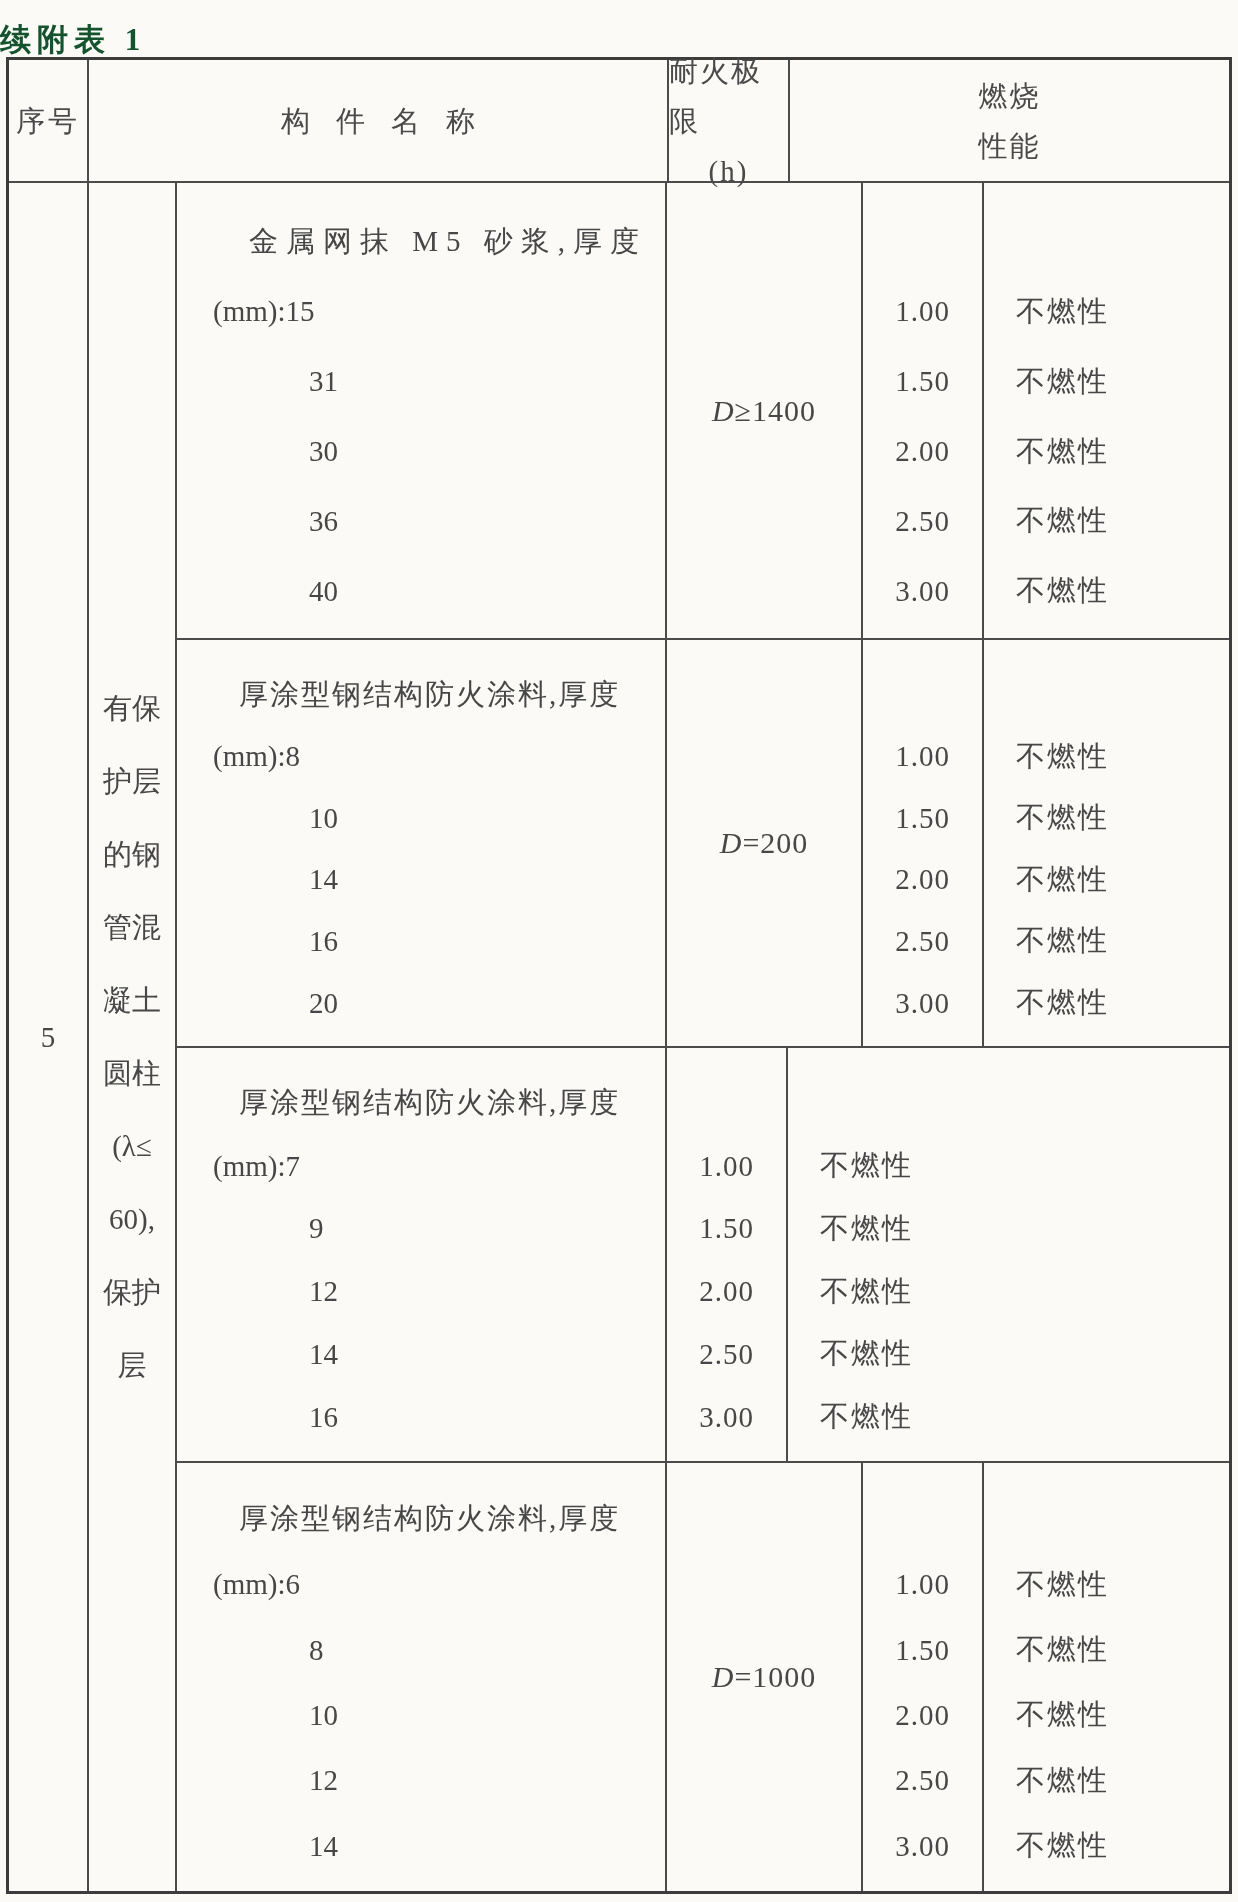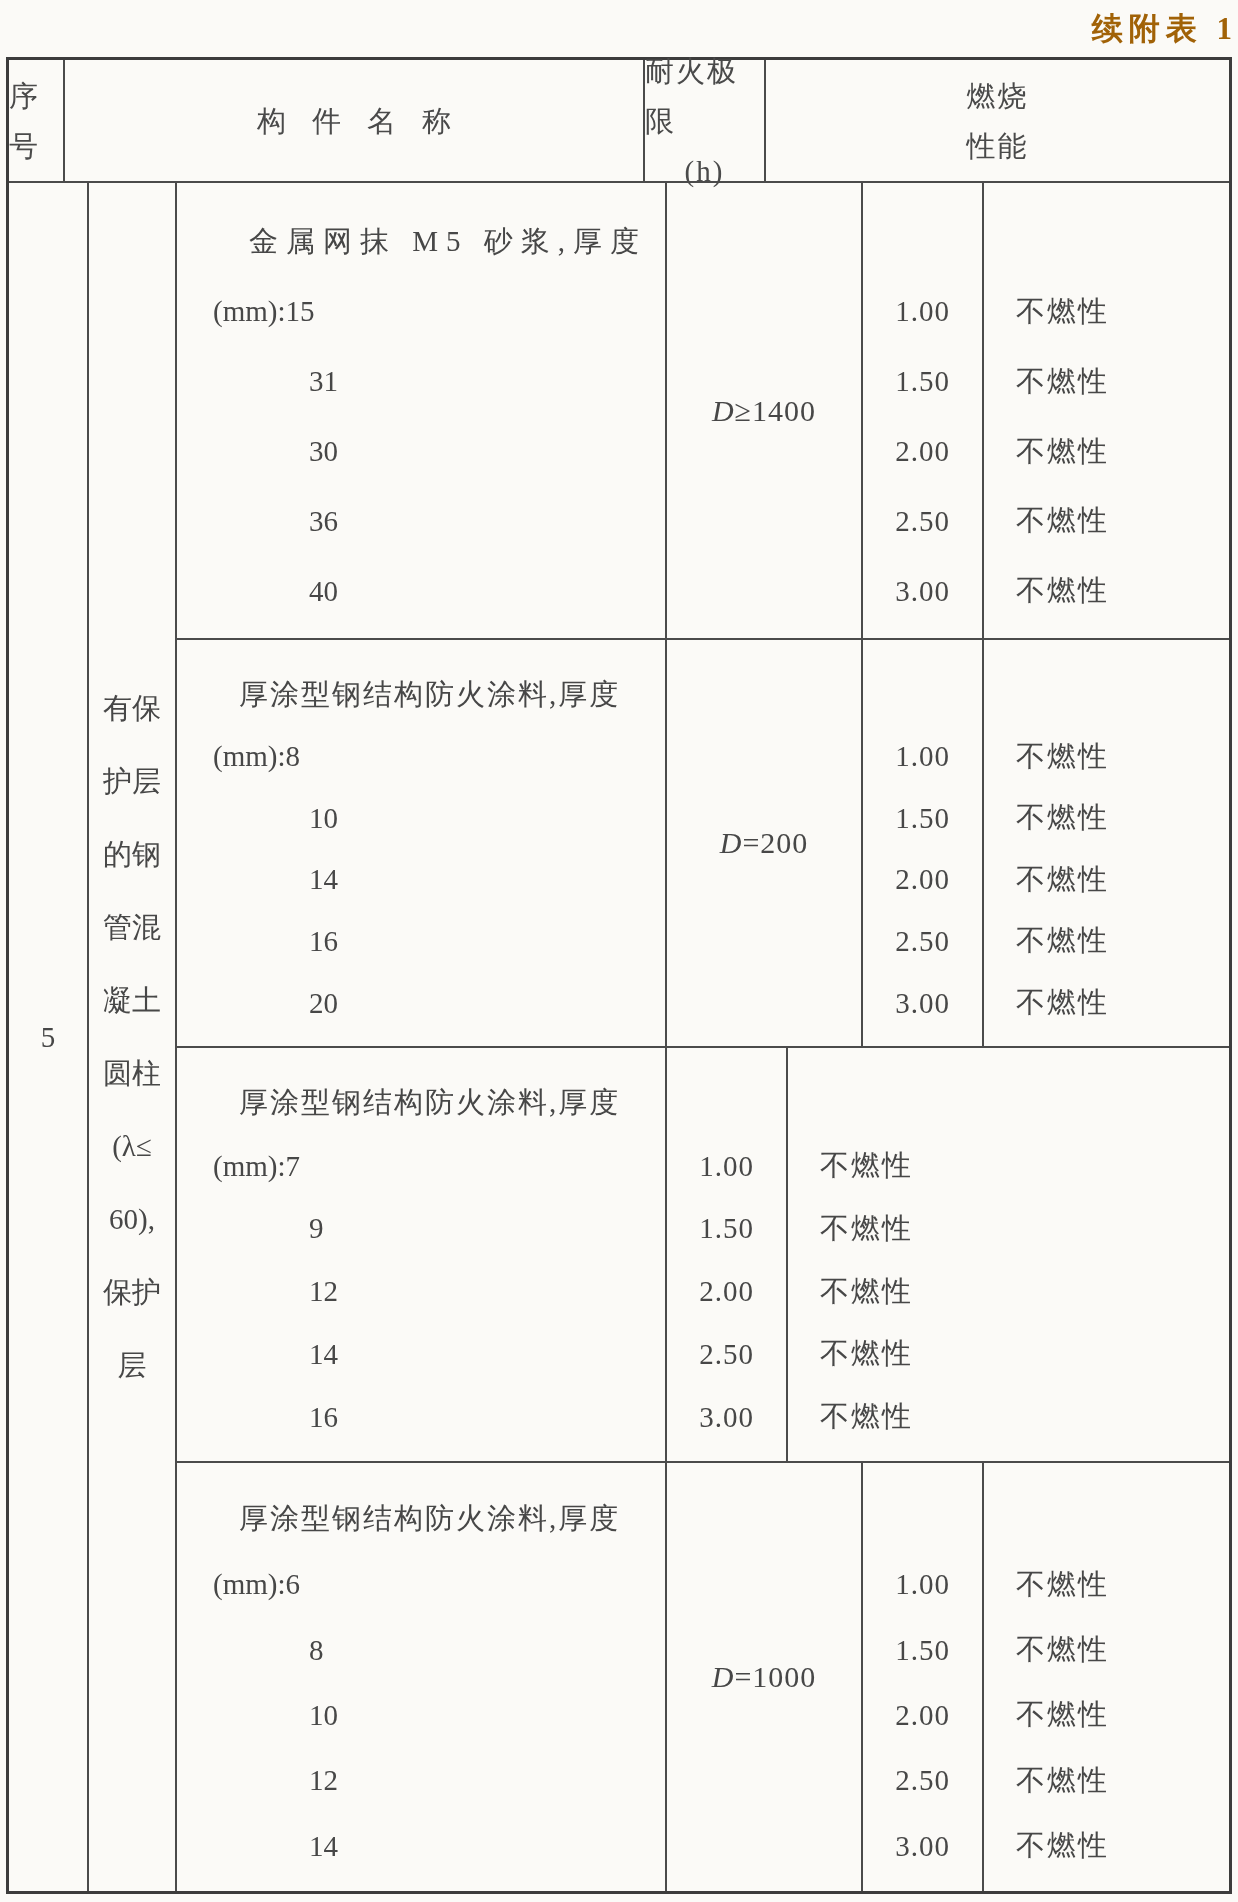--- a/index.html
+++ b/index.html
@@ -5,41 +5,41 @@
   html,body{margin:0;padding:0;}
   .page{
     position:relative;
     width:1238px;height:1902px;
     background:#fbfaf7;
     font-family:"Liberation Serif","DejaVu Serif",serif;
     color:#474747;
     overflow:hidden;
   }
   .title{
-    text-align:right;
-    padding-top:8px;
+    text-align:left;
+    padding-top:19px;
     font-size:31px;
     font-weight:bold;
     letter-spacing:6px;
-    color:#a16207;
+    color:#14532d;
   }
   .tbl{
     position:absolute;left:6px;top:57px;
     width:1226px;height:1837px;
     box-sizing:border-box;
     border:3px solid #3c3c3c;
     display:flex;flex-direction:column;
   }
   .cell{box-sizing:border-box;border-right:2px solid #4b4b4b;}
   .cell.last{border-right:none;}
   
   .hdr{display:flex;height:121px;border-bottom:2px solid #4b4b4b;flex:none;}
   .hcell{display:flex;flex-direction:column;justify-content:center;align-items:center;
          font-size:29px;line-height:50px;color:#4a4a4a;}
-  .h-c1{width:56px;letter-spacing:3px;}
+  .h-c1{width:80px;letter-spacing:3px;}
   .h-c2{width:580px;}
   .h-c2 .sp{letter-spacing:26px;margin-right:-26px;}
   .h-c3{width:196px;}
   .h-c4{width:121px;letter-spacing:2px;}
   .h-c5{flex:1;letter-spacing:2px;}
   
   .bdy{flex:1;display:flex;min-height:0;}
   .b-c1{width:80px;display:flex;align-items:center;justify-content:center;font-size:29px;}
   .b-c2a{width:88px;display:flex;flex-direction:column;justify-content:center;
          align-items:center;font-size:29px;line-height:73px;text-align:center;}

